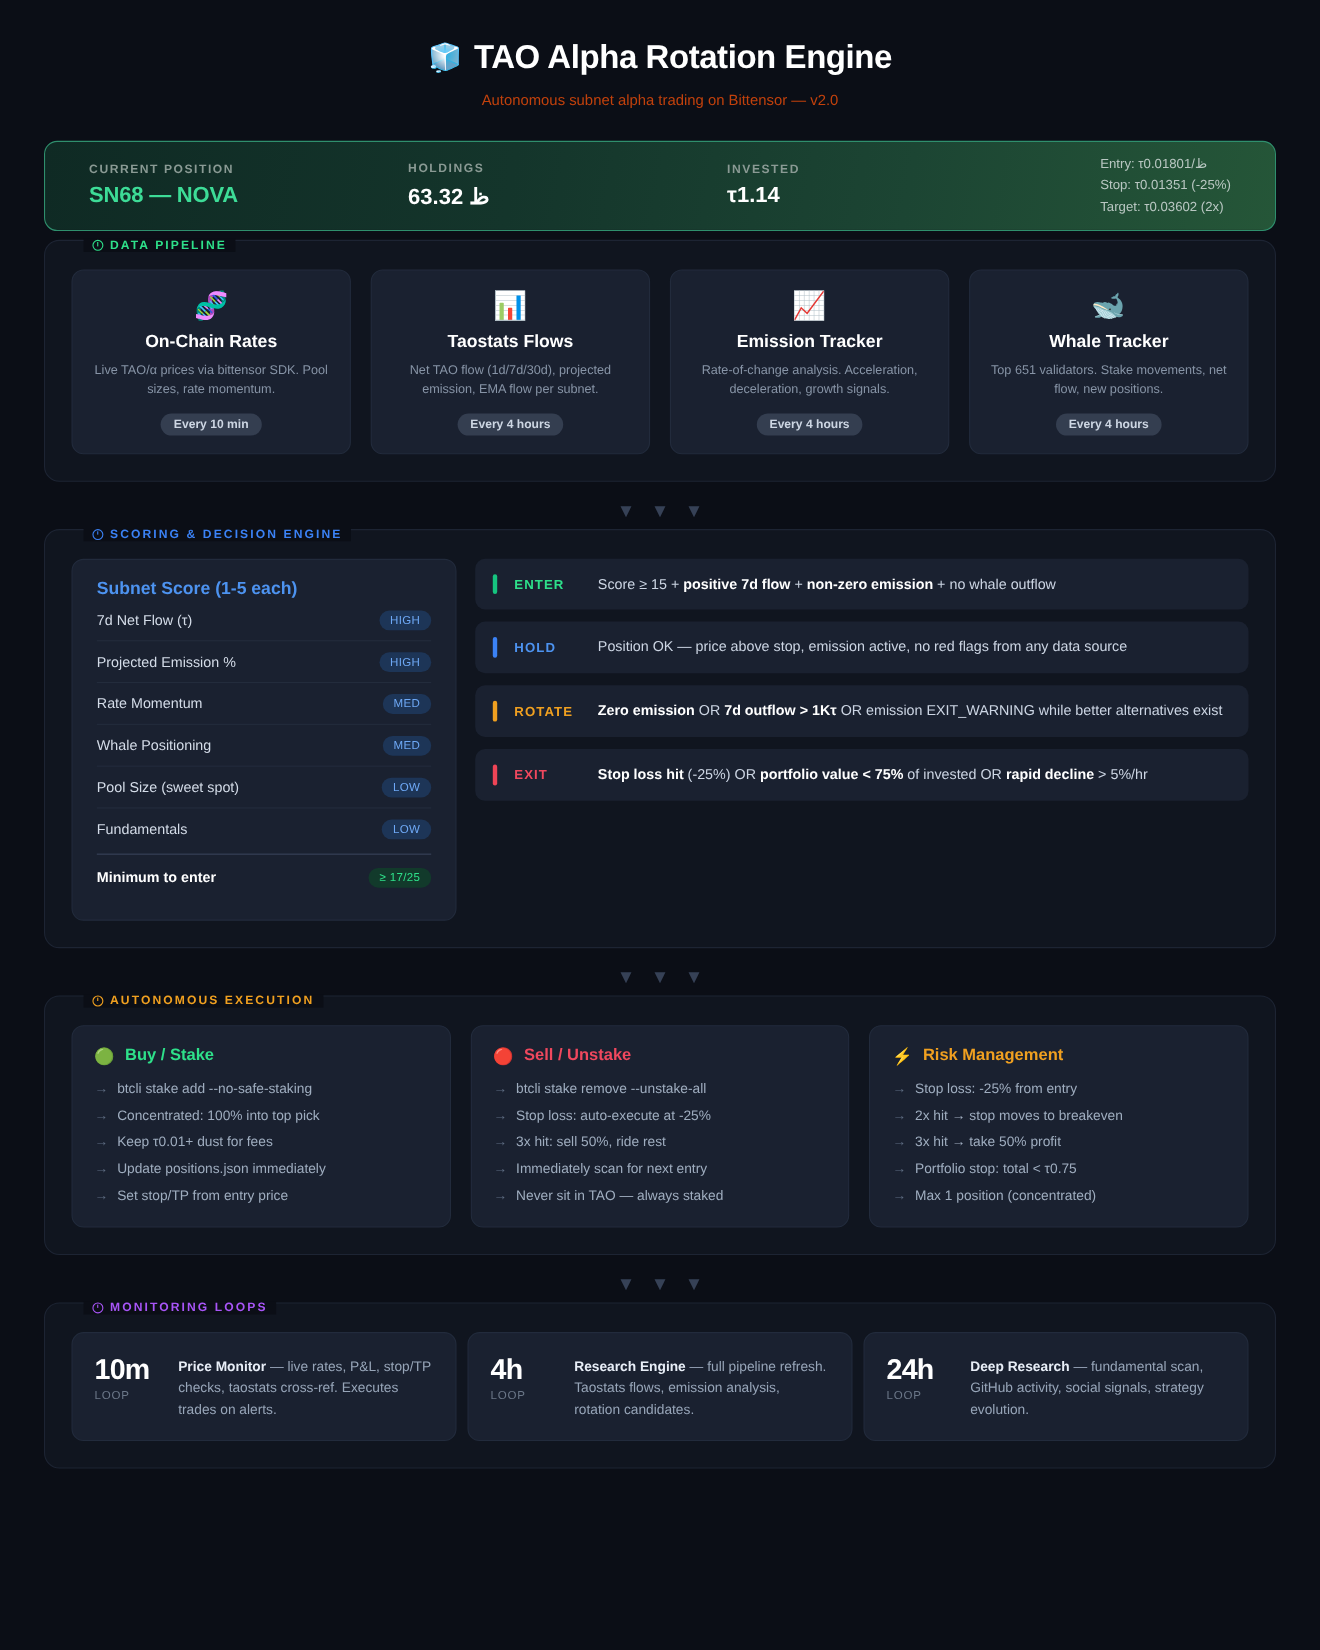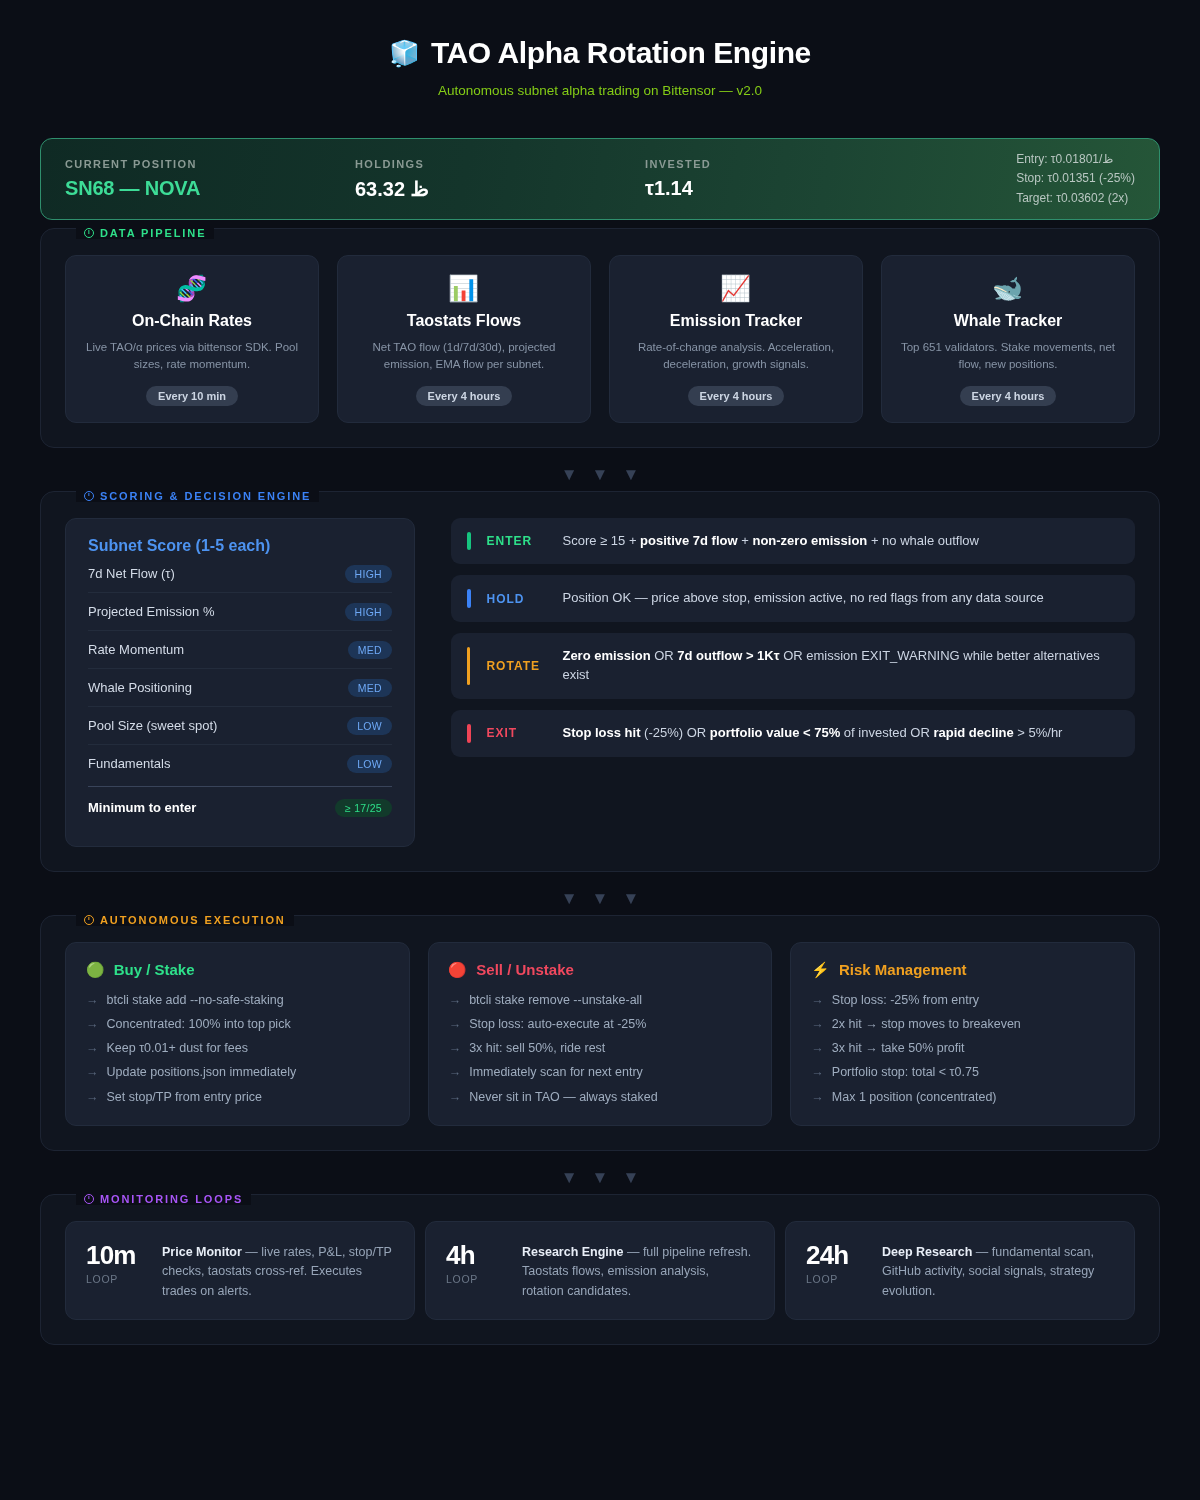--- a/index.html
+++ b/index.html
@@ -13,31 +13,31 @@
   }
   .page { width: 1200px; height: 1500px; padding: 0 40px; }
 
   
   .header { text-align: center; padding-top: 36px; }
   .title {
     font-size: 30px; font-weight: bold; letter-spacing: -0.4px;
     color: #ffffff; display: inline-flex; align-items: center; gap: 11px;
   }
   .title .emoji { font-size: 25px; line-height: 1; }
-  .subtitle { margin-top: 13px; font-size: 13.5px; color: #84cc16; }
+  .subtitle { margin-top: 13px; font-size: 13.5px; color: #c2410c; }
 
   
   .position-banner {
-    margin-top: 40px;
+    margin-top: 30px;
     height: 82px;
     border: 1px solid #2f8f6d;
     border-radius: 12px;
     background: linear-gradient(100deg, #0f2a24 0%, #14352b 38%, #1c4533 70%, #255638 100%);
     display: flex; align-items: center;
-    padding: 0 24px;
+    padding: 0 40px;
     position: relative;
   }
   .pb-block { display: flex; flex-direction: column; justify-content: center; }
   .pb-label {
     font-size: 11px; letter-spacing: 1.4px; font-weight: bold;
     color: #8a9a94; text-transform: uppercase;
   }
   .pb-value { margin-top: 7px; font-size: 20px; font-weight: bold; color: #ffffff; }
   .pb-value.accent { color: #3ddc97; letter-spacing: -0.2px; }
   .pb-pos { width: 290px; }
@@ -97,21 +97,21 @@
     padding: 4px 12px; border-radius: 11px;
   }
 
   
   .arrows {
     display: flex; justify-content: center; gap: 14px;
     margin: 18px 0 4px; color: #364156; font-size: 17px; line-height: 1;
   }
 
   
-  .scoring-wrap { display: grid; grid-template-columns: 350px 1fr; gap: 36px; }
+  .scoring-wrap { display: grid; grid-template-columns: 350px 1fr; gap: 17px; }
   .score-card {
     border: 1px solid #222b3c; border-radius: 11px;
     background: #1a2130; padding: 18px 22px 20px;
   }
   .score-title { font-size: 16px; font-weight: bold; color: #4d93f0; }
   .score-row {
     display: flex; align-items: center; justify-content: space-between;
     padding: 10px 0 9px; border-bottom: 1px solid #232c3c;
     font-size: 13px; color: #d4dce8;
   }

